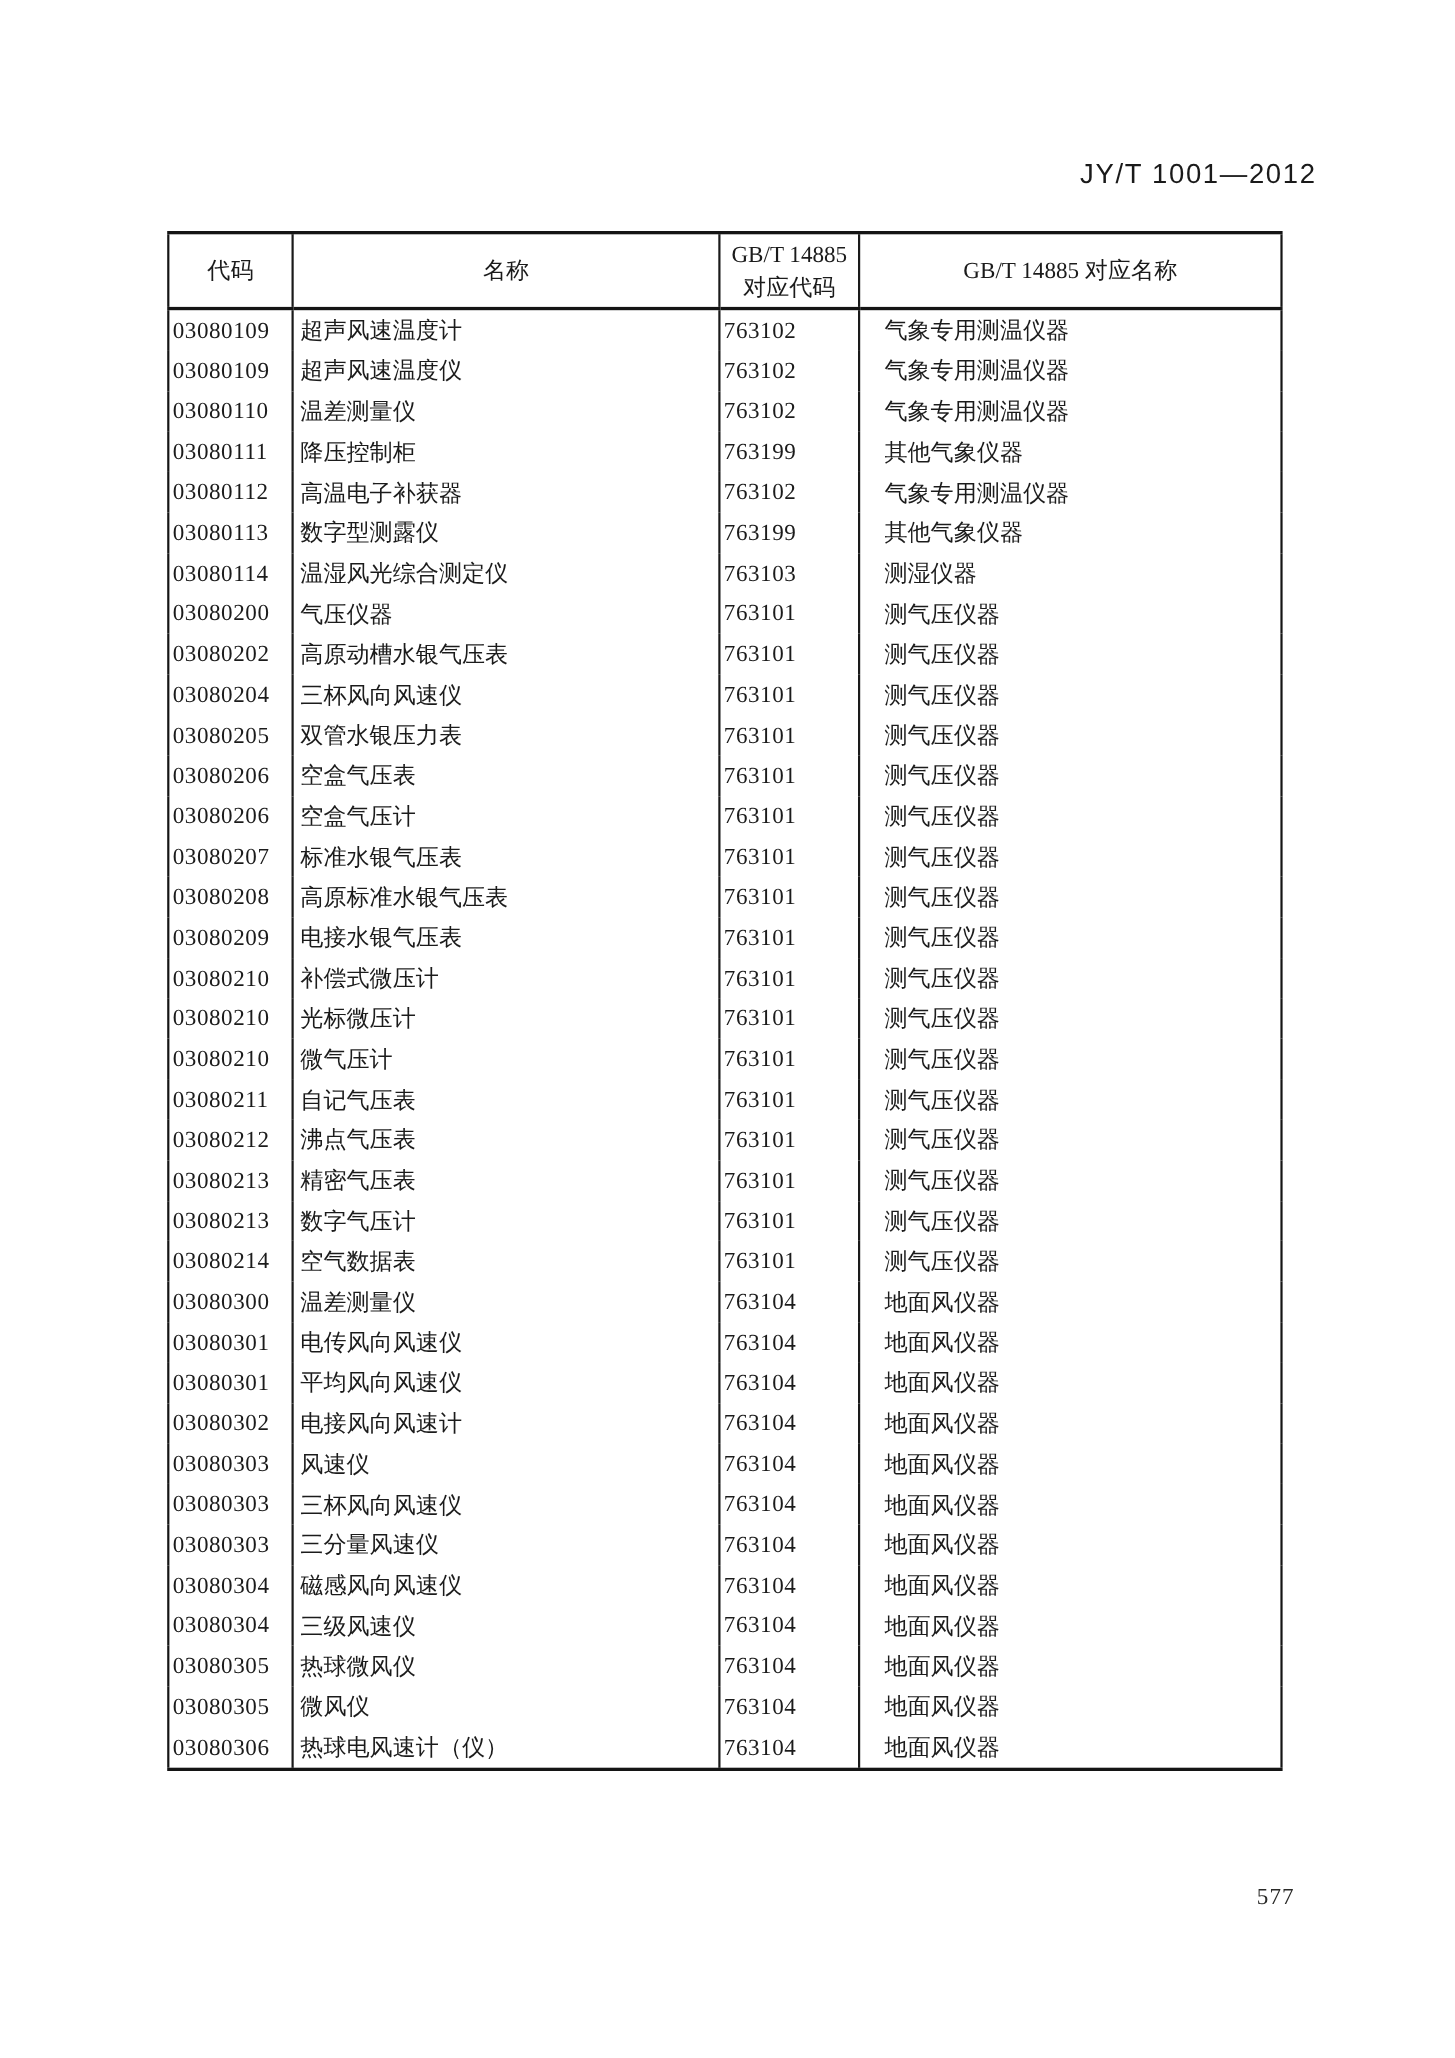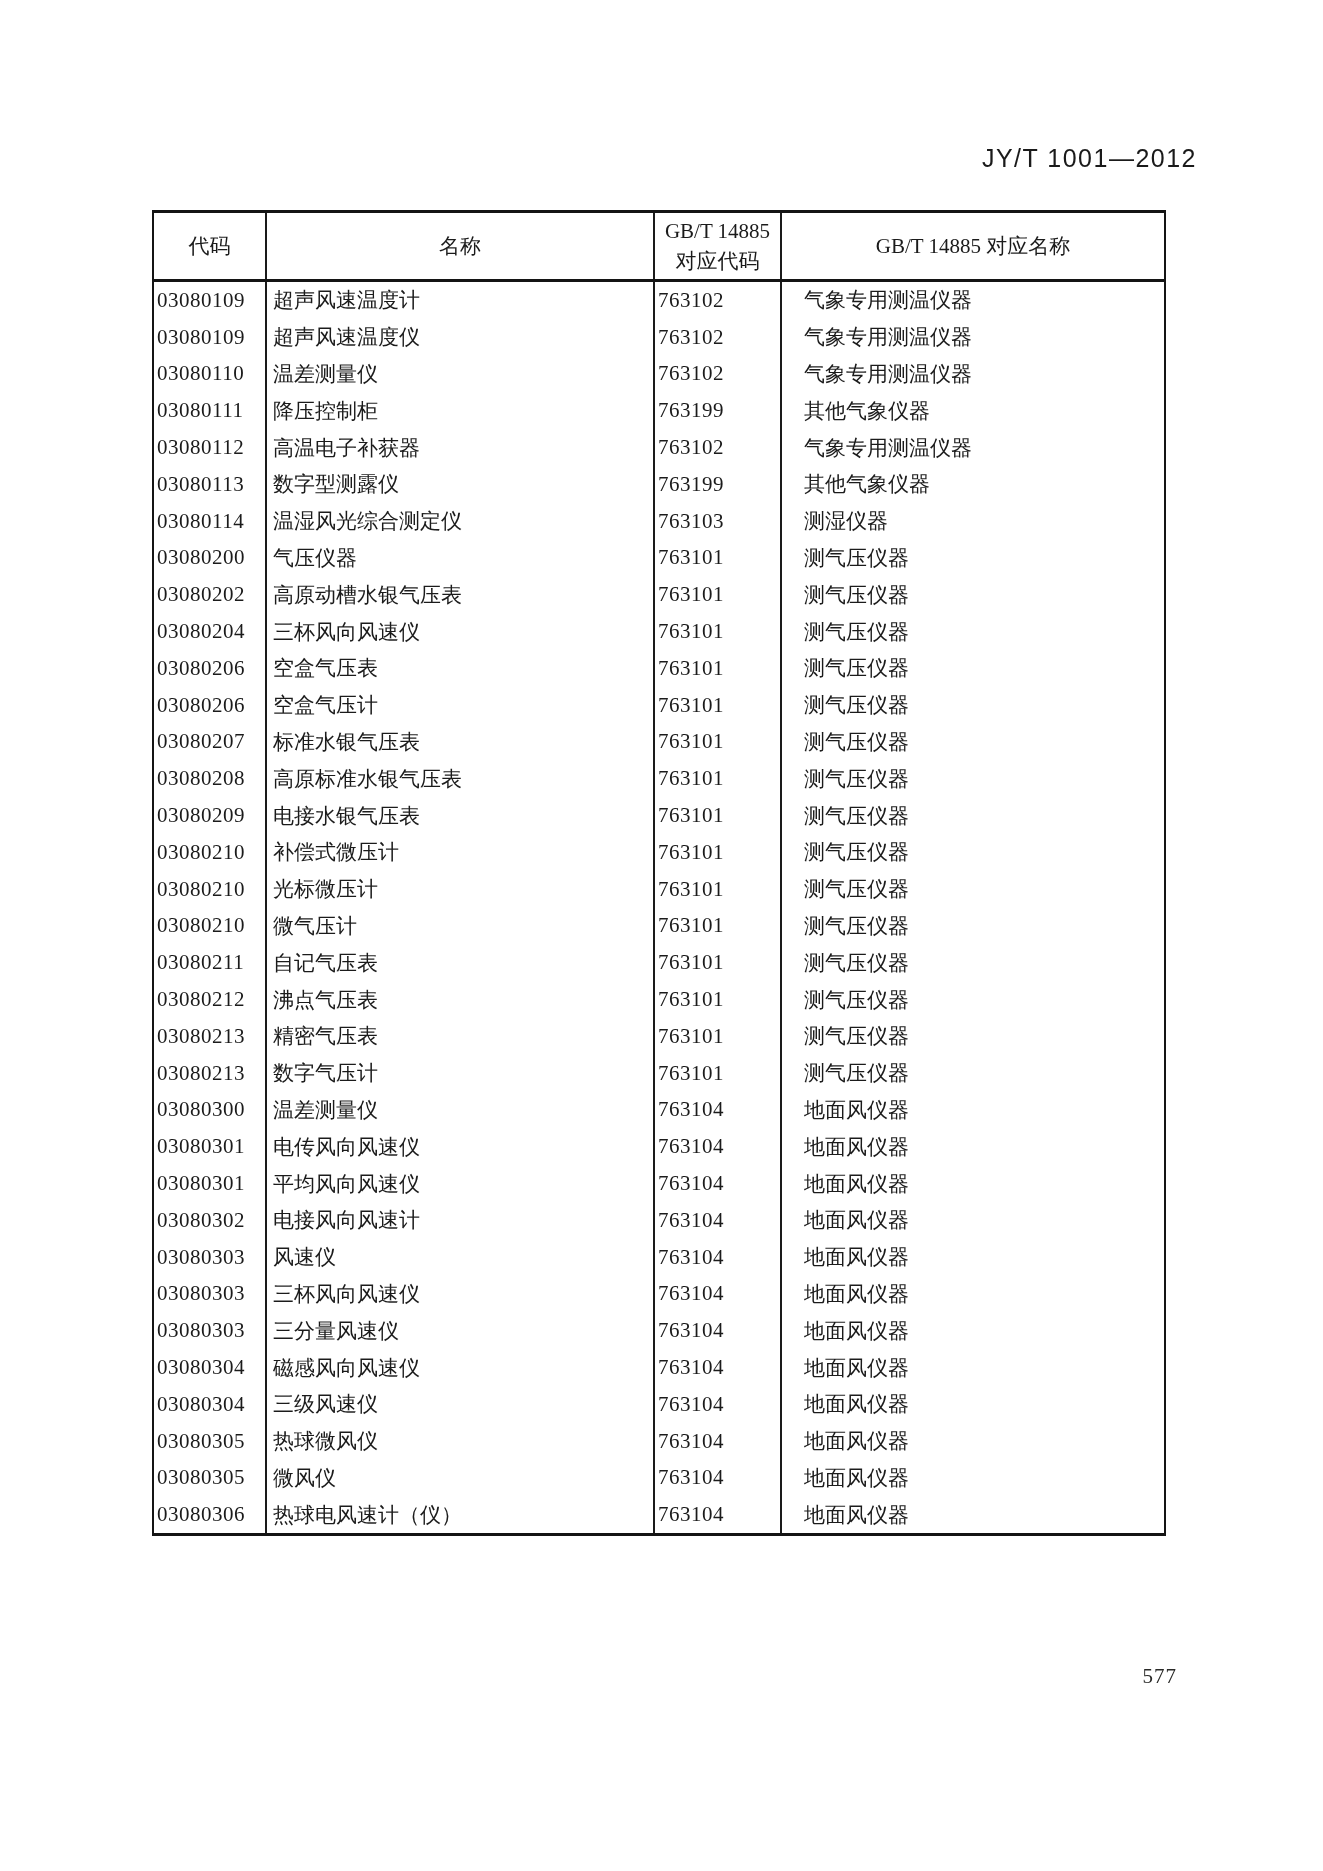--- a/index.html
+++ b/index.html
@@ -65,21 +65,21 @@
     white-space: nowrap;
     overflow: hidden;
   }
   tbody td.c0 { padding-left: 3px;  letter-spacing: 0.5px; margin-top: 30px; }
   tbody td.c1 { padding-left: 6px;  }
   tbody td.c2 { padding-left: 3px;  letter-spacing: 0.5px; }
   tbody td.c3 { padding-left: 22px;  }
   .hdr-two-line div { line-height: 30px; }
   .page-number {
     position: absolute;
-    top: 1664px;
+    top: 1712px;
     right: 146px;
     font-size: 21px;
     color: #2a2a28;
     letter-spacing: 1px;
     text-align: center;
   }
 </style>
 </head>
 <body>
 
@@ -158,20 +158,26 @@
         <td class="c2">763101</td>
         <td class="c3">测气压仪器</td>
       </tr>
       <tr>
         <td class="c0">03080204</td>
         <td class="c1">三杯风向风速仪</td>
         <td class="c2">763101</td>
         <td class="c3">测气压仪器</td>
       </tr>
       <tr>
+        <td class="c0">03080205</td>
+        <td class="c1">双管水银压力表</td>
+        <td class="c2">763101</td>
+        <td class="c3">测气压仪器</td>
+      </tr>
+      <tr>
         <td class="c0">03080206</td>
         <td class="c1">空盒气压表</td>
         <td class="c2">763101</td>
         <td class="c3">测气压仪器</td>
       </tr>
       <tr>
         <td class="c0">03080206</td>
         <td class="c1">空盒气压计</td>
         <td class="c2">763101</td>
         <td class="c3">测气压仪器</td>
@@ -230,20 +236,26 @@
         <td class="c2">763101</td>
         <td class="c3">测气压仪器</td>
       </tr>
       <tr>
         <td class="c0">03080213</td>
         <td class="c1">数字气压计</td>
         <td class="c2">763101</td>
         <td class="c3">测气压仪器</td>
       </tr>
       <tr>
+        <td class="c0">03080214</td>
+        <td class="c1">空气数据表</td>
+        <td class="c2">763101</td>
+        <td class="c3">测气压仪器</td>
+      </tr>
+      <tr>
         <td class="c0">03080300</td>
         <td class="c1">温差测量仪</td>
         <td class="c2">763104</td>
         <td class="c3">地面风仪器</td>
       </tr>
       <tr>
         <td class="c0">03080301</td>
         <td class="c1">电传风向风速仪</td>
         <td class="c2">763104</td>
         <td class="c3">地面风仪器</td>

